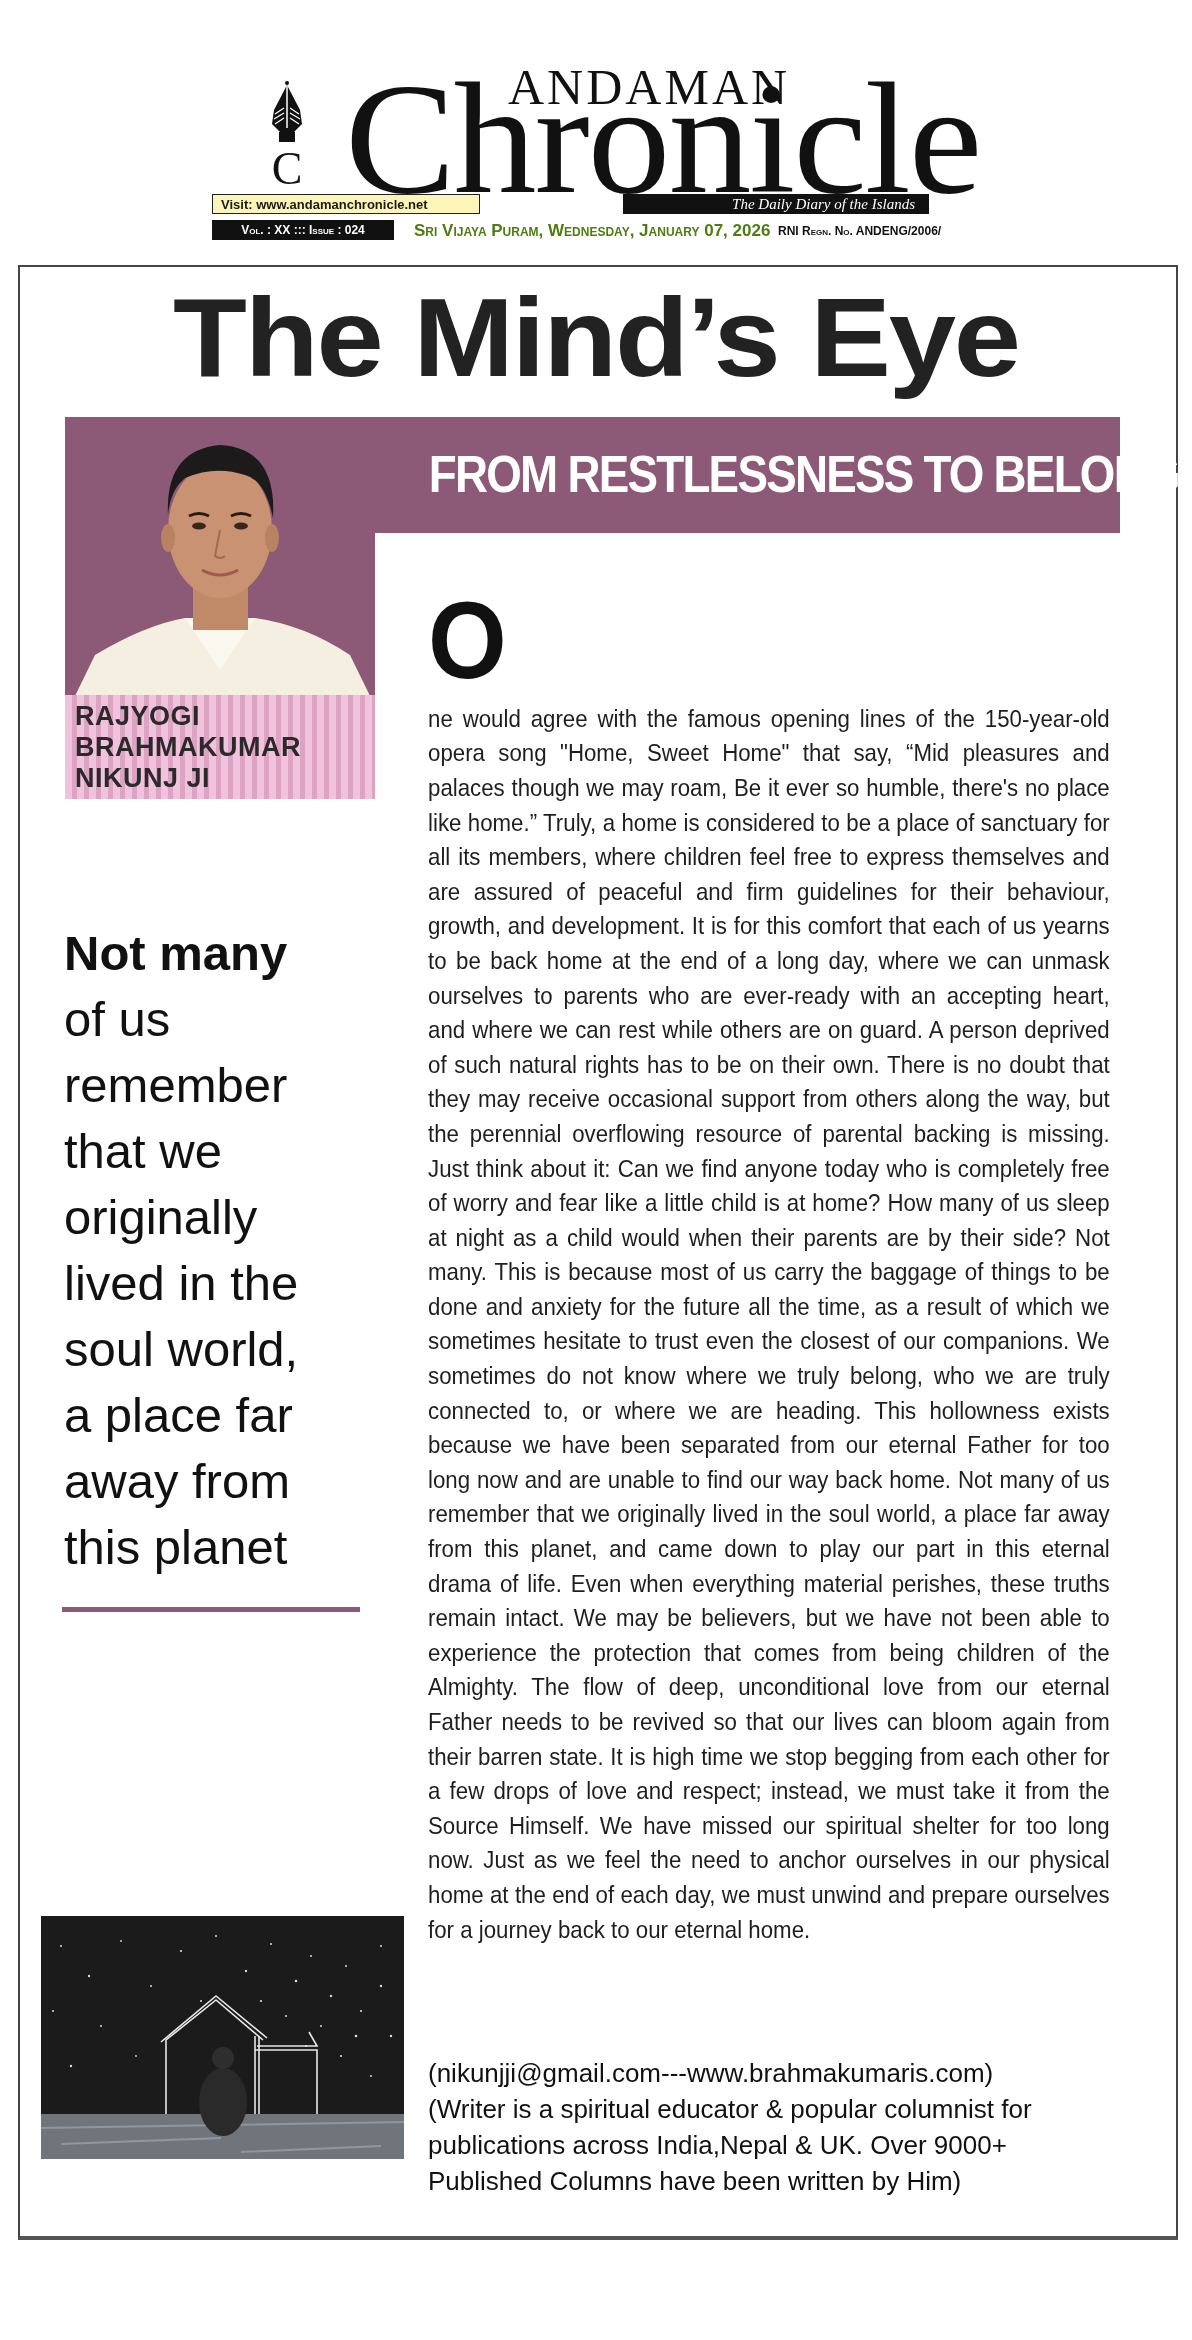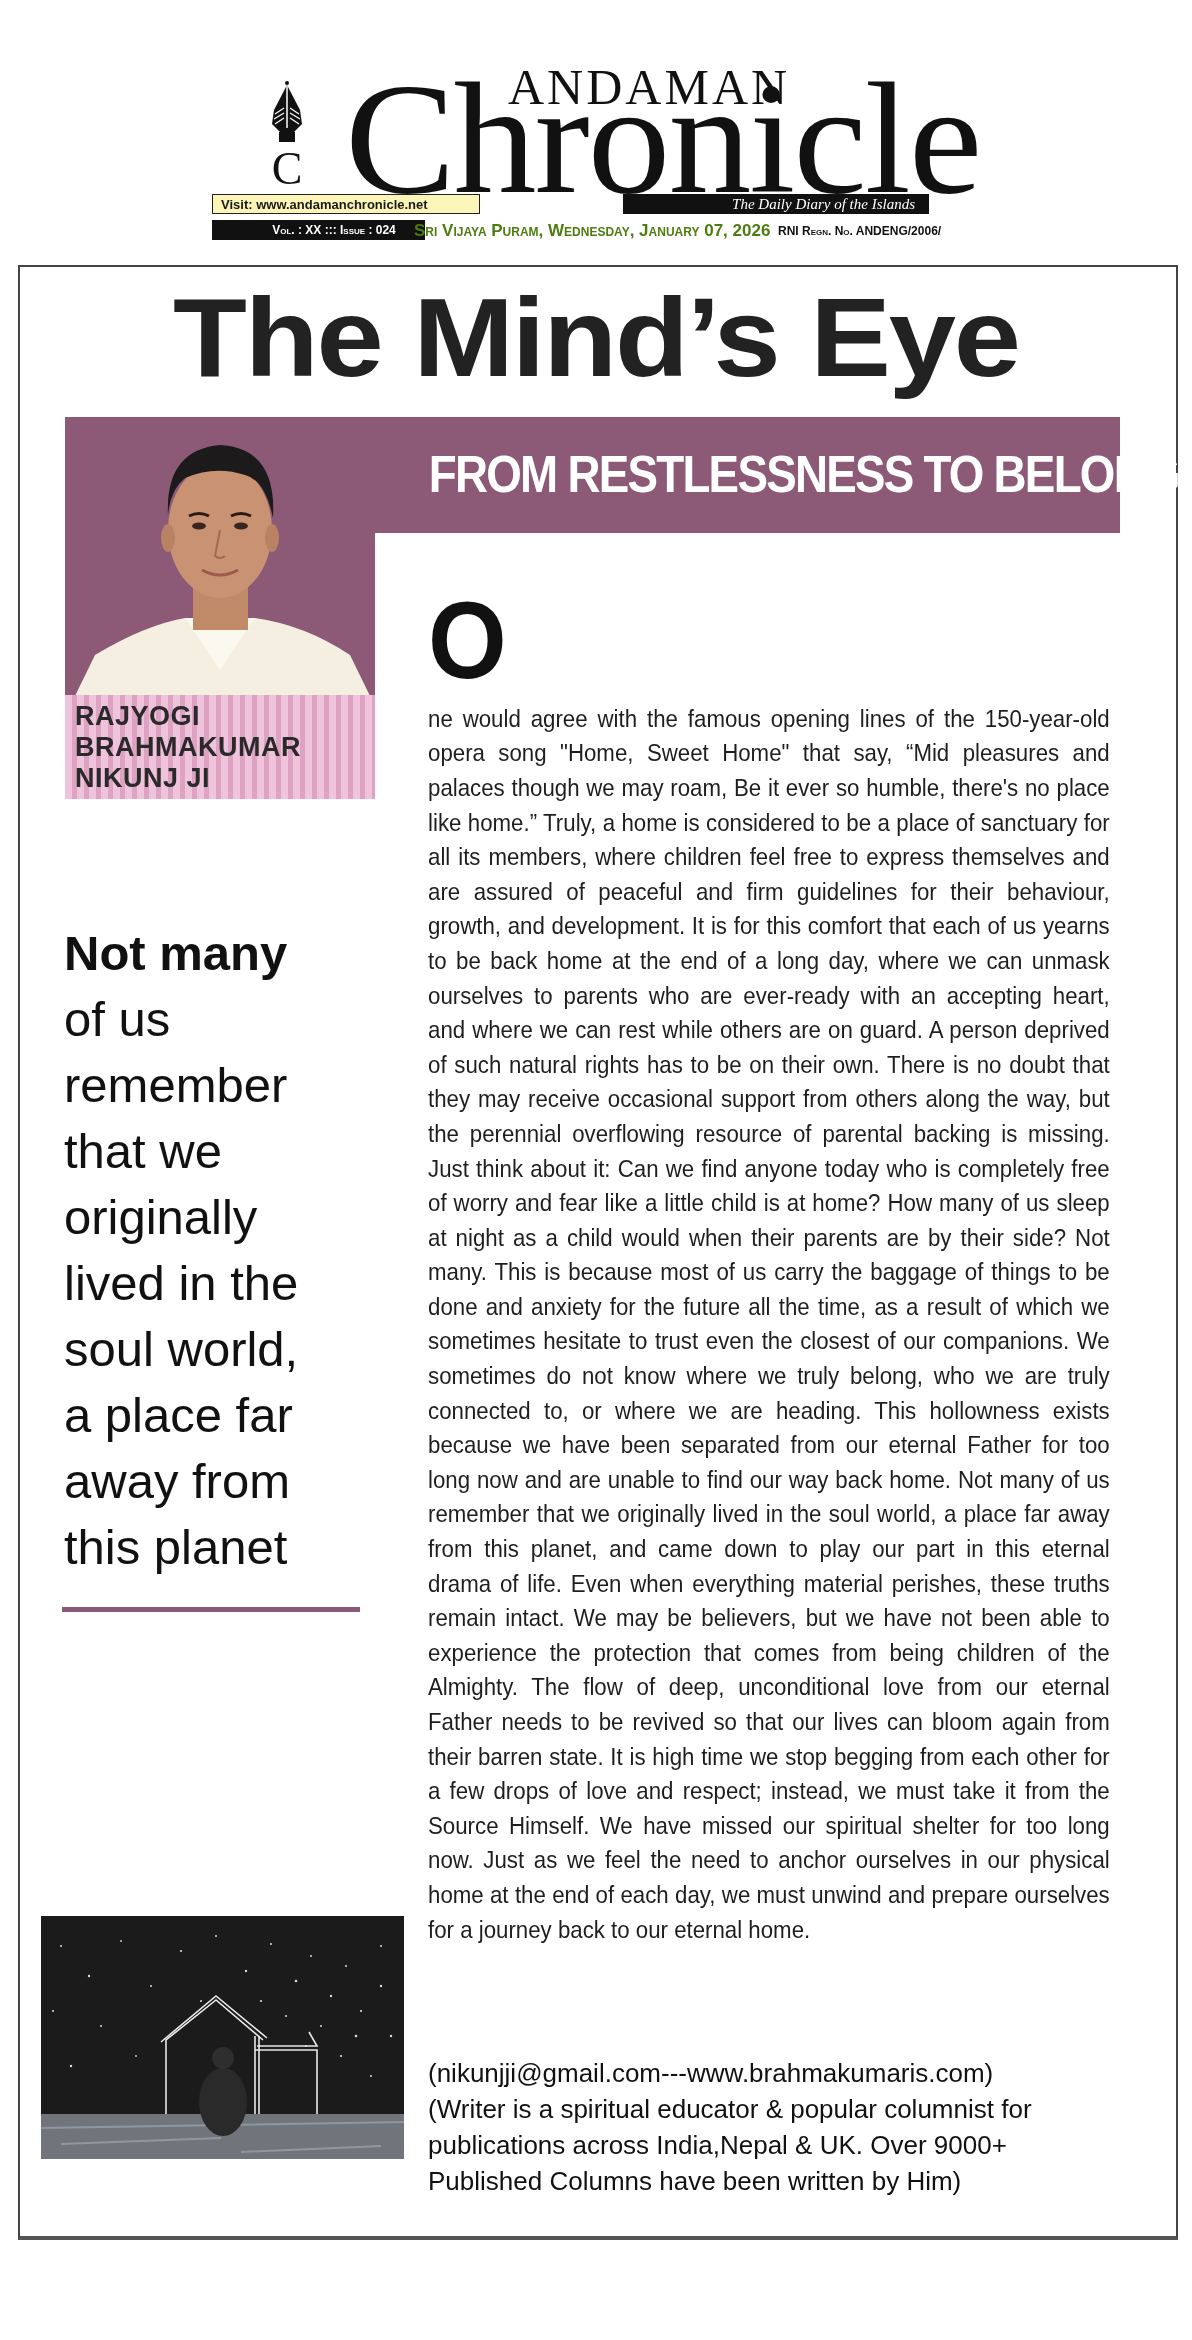--- a/index.html
+++ b/index.html
@@ -5,21 +5,21 @@
   html, body { margin:0; padding:0; background:#ffffff; }
   body { width:1192px; height:2340px; position:relative; overflow:hidden; font-family:"Liberation Sans", sans-serif; color:#1a1a1a; }
 
   
   .masthead { position:absolute; left:0; top:0; width:1192px; height:250px; }
   .pen-logo { position:absolute; left:262px; top:80px; width:50px; height:108px; }
   .brand-andaman { position:absolute; left:508px; top:62px; font-family:"Liberation Serif", serif; font-size:50px; letter-spacing:3px; color:#111; line-height:1; }
   .brand-chronicle { position:absolute; left:345px; top:60px; font-family:"Liberation Serif", serif; font-size:158px; line-height:1; color:#111; letter-spacing:-2px; transform:scaleX(1.05); transform-origin:left top; }
   .visit-box { position:absolute; left:212px; top:194px; width:268px; height:20px; background:#fbf6b8; border:1.5px solid #222; font-size:13px; font-weight:bold; line-height:20px; padding-left:8px; box-sizing:border-box; }
   .tagline-bar { position:absolute; left:623px; top:194px; width:306px; height:20px; background:#111; color:#fff; font-family:"Liberation Serif", serif; font-style:italic; font-size:15px; line-height:20px; text-align:right; padding-right:14px; box-sizing:border-box; }
-  .issue-box { position:absolute; left:212px; top:220px; width:182px; height:20px; background:#111; color:#fff; font-size:12px; font-weight:bold; line-height:20px; text-align:center; font-variant:small-caps;padding-left:31px; }
+  .issue-box { position:absolute; left:212px; top:220px; width:182px; height:20px; background:#111; color:#fff; font-size:12px; font-weight:bold; line-height:20px; text-align:center; font-variant:small-caps; }
   .dateline { position:absolute; left:414px; top:222px; font-size:17px; font-weight:bold; font-variant:small-caps; line-height:18px; color:#4d7c0f; white-space:nowrap; }
   .rni { position:absolute; left:778px; top:222px; font-size:12px; font-weight:bold; line-height:18px; color:#111; white-space:nowrap; font-variant:small-caps; }
 
   
   .frame { position:absolute; left:18px; top:265px; width:1160px; height:1975px; border:2px solid #444; border-bottom:4px solid #555; box-sizing:border-box; }
   .column-title { position:absolute; left:0; top:282px; width:1192px; text-align:center; font-size:112px; font-weight:bold; color:#222; letter-spacing:-2px; line-height:1; transform:scaleX(1.08); transform-origin:center top; }
 
   .purple-block { position:absolute; left:65px; top:417px; width:310px; height:278px; background:#8c5a77; }
   .headline-bar { position:absolute; left:375px; top:417px; width:745px; height:116px; background:#8c5a77; }
   .headline-text { position:absolute; left:385px; top:448px; width:730px; text-align:center; color:#fff; font-size:52px; font-weight:bold; letter-spacing:-2px; line-height:1; transform:scaleX(0.88); transform-origin:center top; white-space:nowrap; }

